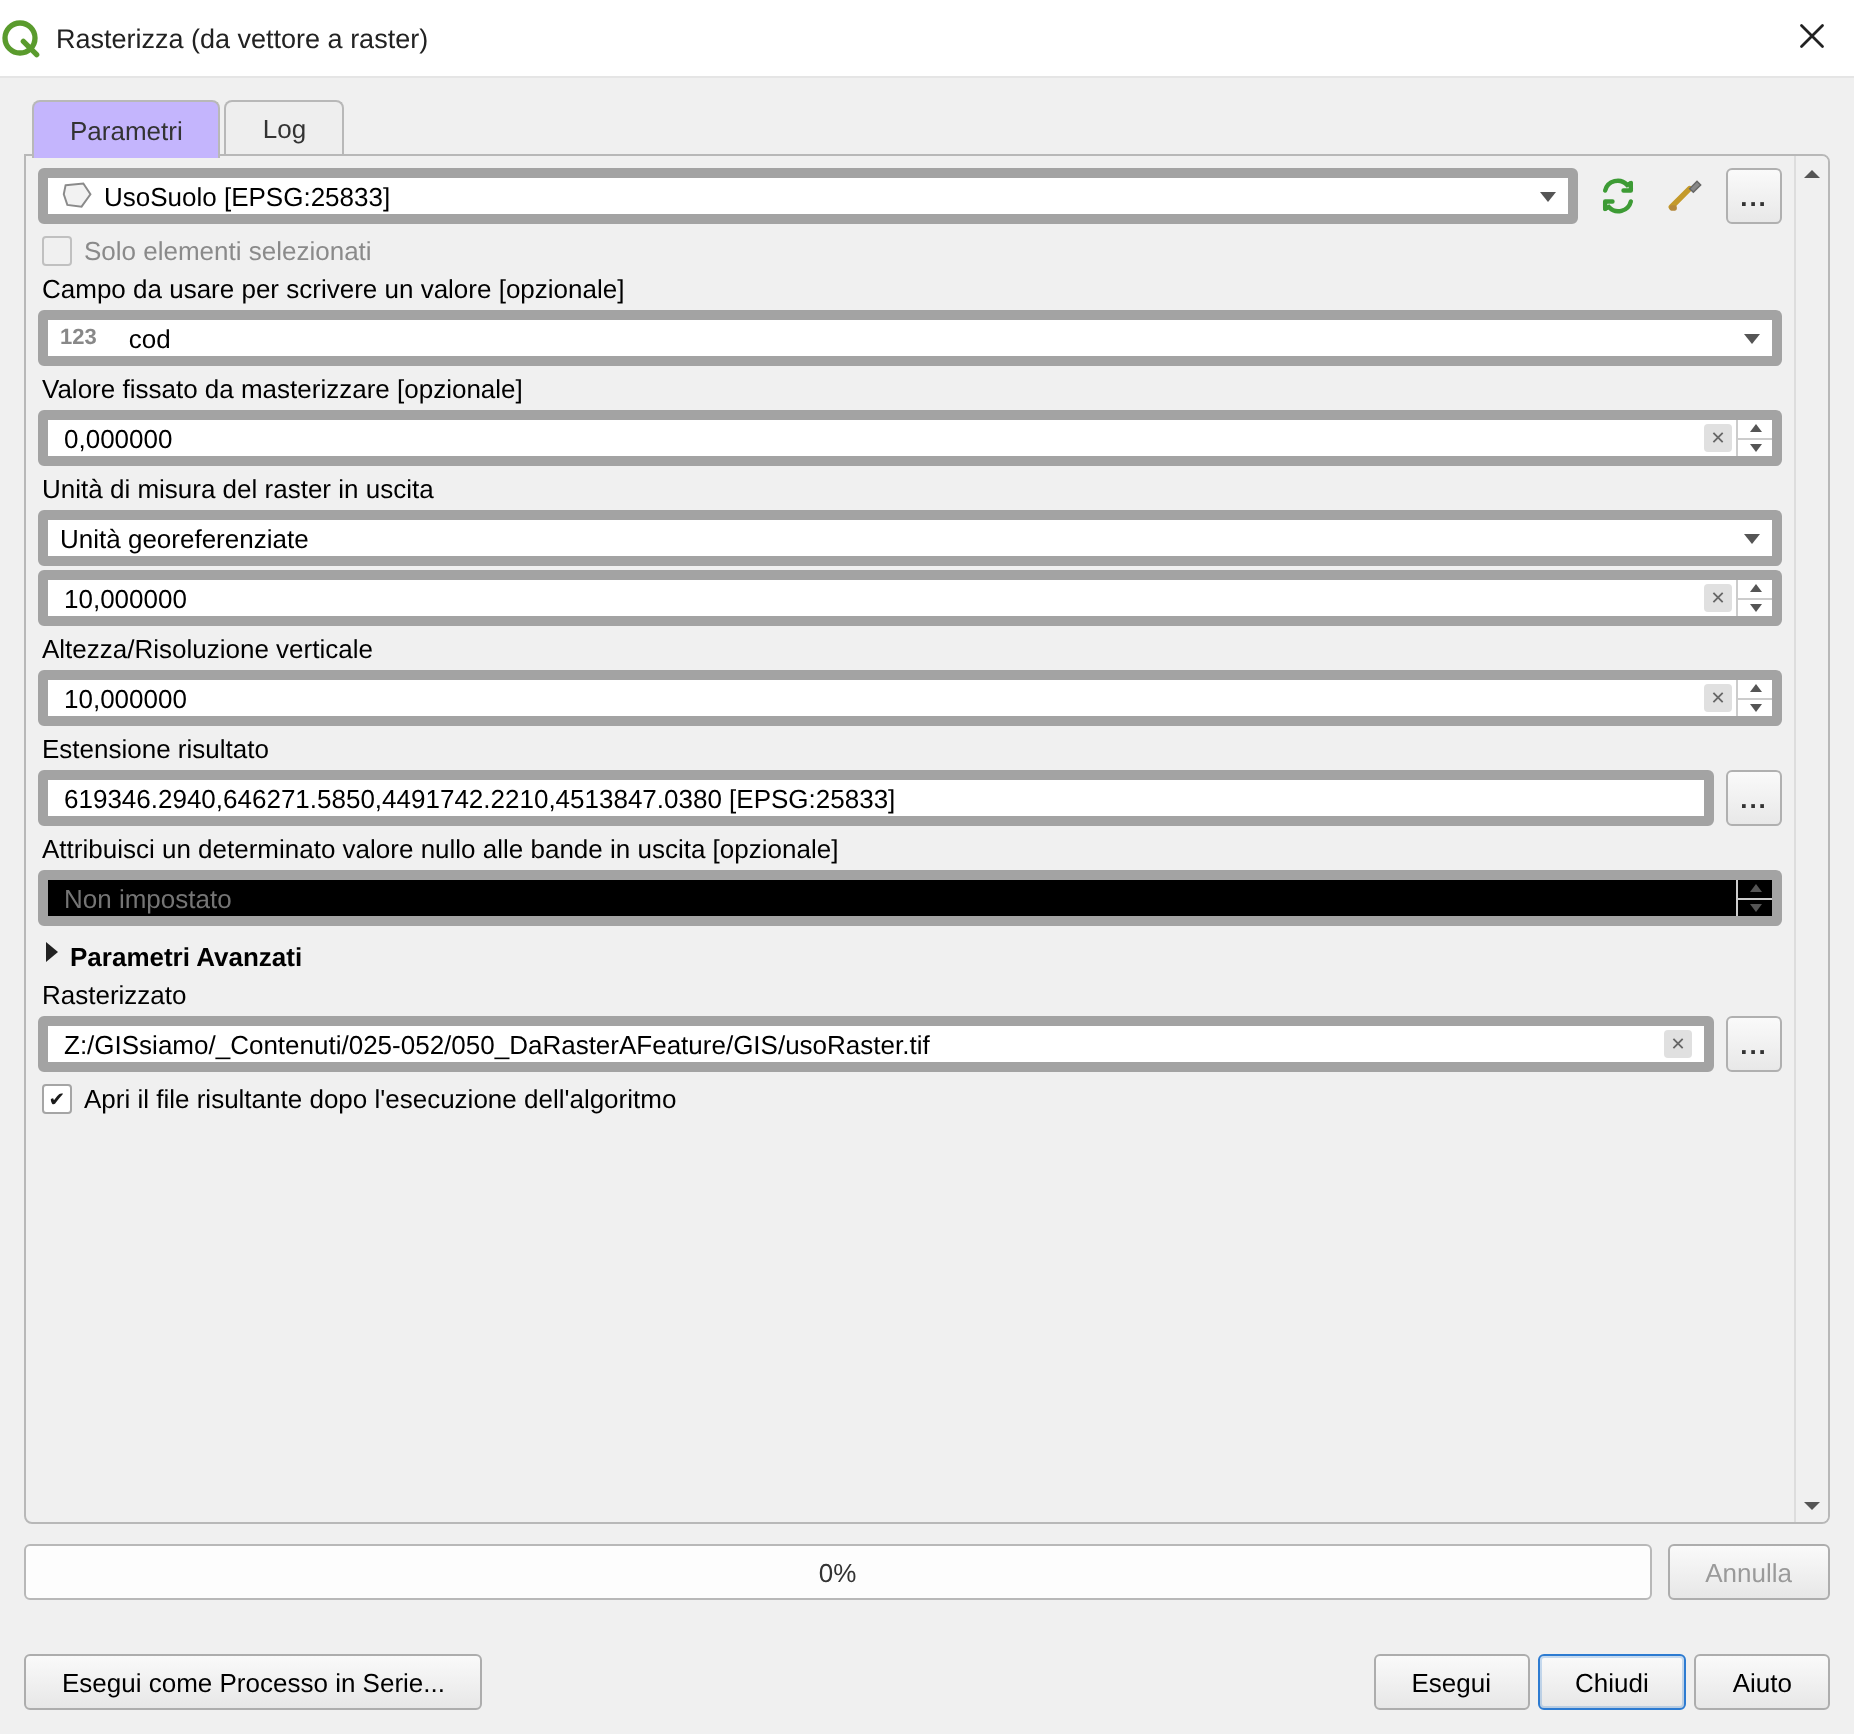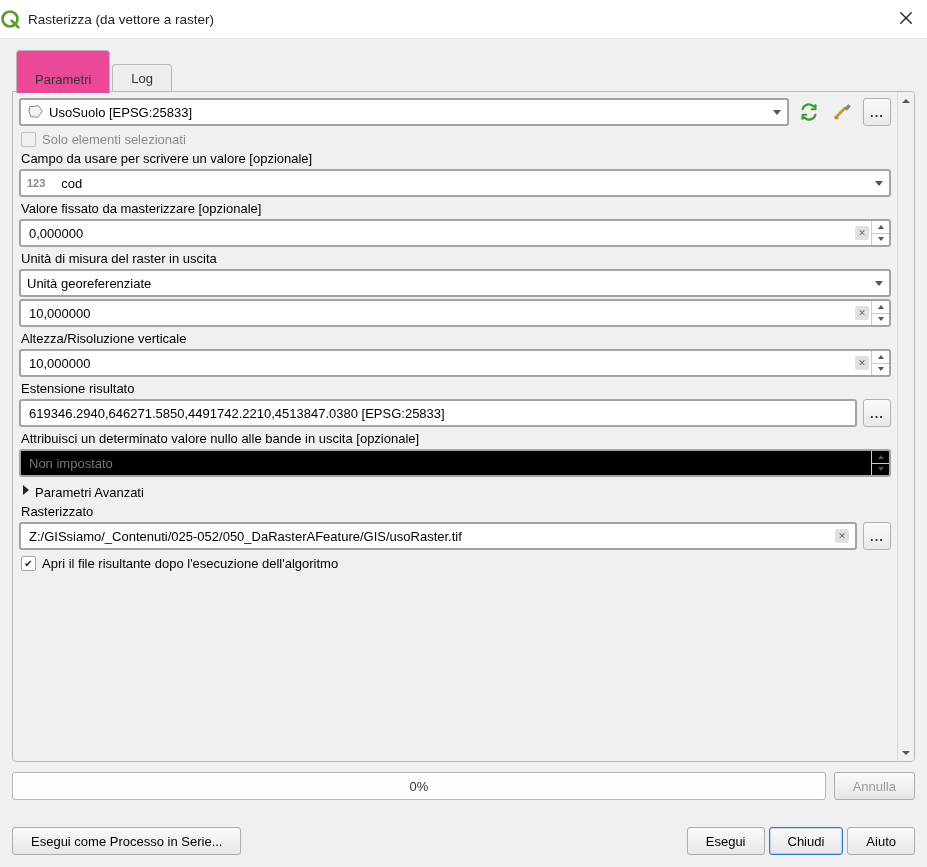--- a/index.html
+++ b/index.html
@@ -42,25 +42,25 @@
     border: 1px solid #b8b8b8;
     border-bottom: none;
     border-radius: 4px 4px 0 0;
     background: #eee;
     margin-right: 2px;
     color: #333;
     cursor: pointer;
     font-size: 13px;
   }
   .tab.active {
-    background: #ec4899;
+    background: #c4b5fd;
     border-color: #b8b8b8;
     position: relative;
     top: 1px;
-    padding-top: 21px;
+    padding-top: 7px;
   }
   .panel-wrap {
     flex: 1;
     border: 1px solid #b8b8b8;
     border-radius: 0 4px 4px 4px;
     background: #f0f0f0;
     display: flex;
     overflow: hidden;
   }
   .panel {
@@ -83,21 +83,21 @@
   }
   .scroll-arrow.top { top: 0; }
   .scroll-arrow.bottom { bottom: 0; }
   .arrow { width: 0; height: 0; border-left: 4px solid transparent; border-right: 4px solid transparent; }
   .arrow.up { border-bottom: 4px solid #555; }
   .arrow.down { border-top: 4px solid #555; }
   .label { margin: 4px 0 3px 2px; color: #000; }
   .row { display: flex; align-items: stretch; gap: 6px; margin-bottom: 2px; }
   .combo, .textinput, .spin-host {
     background: #fff;
-    border: 2px solid #a3a3a3;
+    border: 5px solid #a3a3a3;
     border-radius: 3px;
     height: 28px;
     display: flex;
     align-items: center;
     padding: 0 6px;
     font-size: 13px;
   }
   .combo { flex: 1; position: relative; cursor: pointer; }
   .combo .combo-icon { width:18px; height:16px; margin-right:4px; flex-shrink:0; }
   .combo .combo-text { flex: 1; white-space: nowrap; overflow: hidden; }
@@ -154,21 +154,21 @@
   .disabled-spin { background:#000000; color:#8a8a8a; }
   .disabled-spin input { color:#8a8a8a; }
   .checkbox-row { display:flex; gap:6px; margin:6px 0 4px 2px; }
   .checkbox {
     width:15px;height:15px;border:1px solid #a5a5a5;border-radius:2px;background:#fff;
     display:flex;align-items:center;justify-content:center;font-size:10px;color:#1a1a1a;
   }
   .checkbox.disabled-chk{ background:#f0f0f0; border-color:#c0c0c0;}
   .cb-label.disabled-lbl{ color:#8a8a8a; }
   .advanced {
-    display:flex; gap:6px; margin:8px 0 4px 4px; font-weight:normal; cursor:pointer;
+    display:flex; gap:6px; margin:8px 0 4px 4px; font-weight:bold; cursor:pointer;
   }
   .adv-arrow { width:0;height:0;border-top:5px solid transparent;border-bottom:5px solid transparent;border-left:6px solid #222;}
   .footer { margin-top: 10px; }
   .progress-row { display:flex; align-items:center; gap:8px; }
   .progress {
     flex:1; height:28px; border:1px solid #b8b8b8; border-radius:3px;
     background:#fdfdfd; display:flex; align-items:center; justify-content:center;
     font-size:13px; color:#333;
   }
   .btn {

